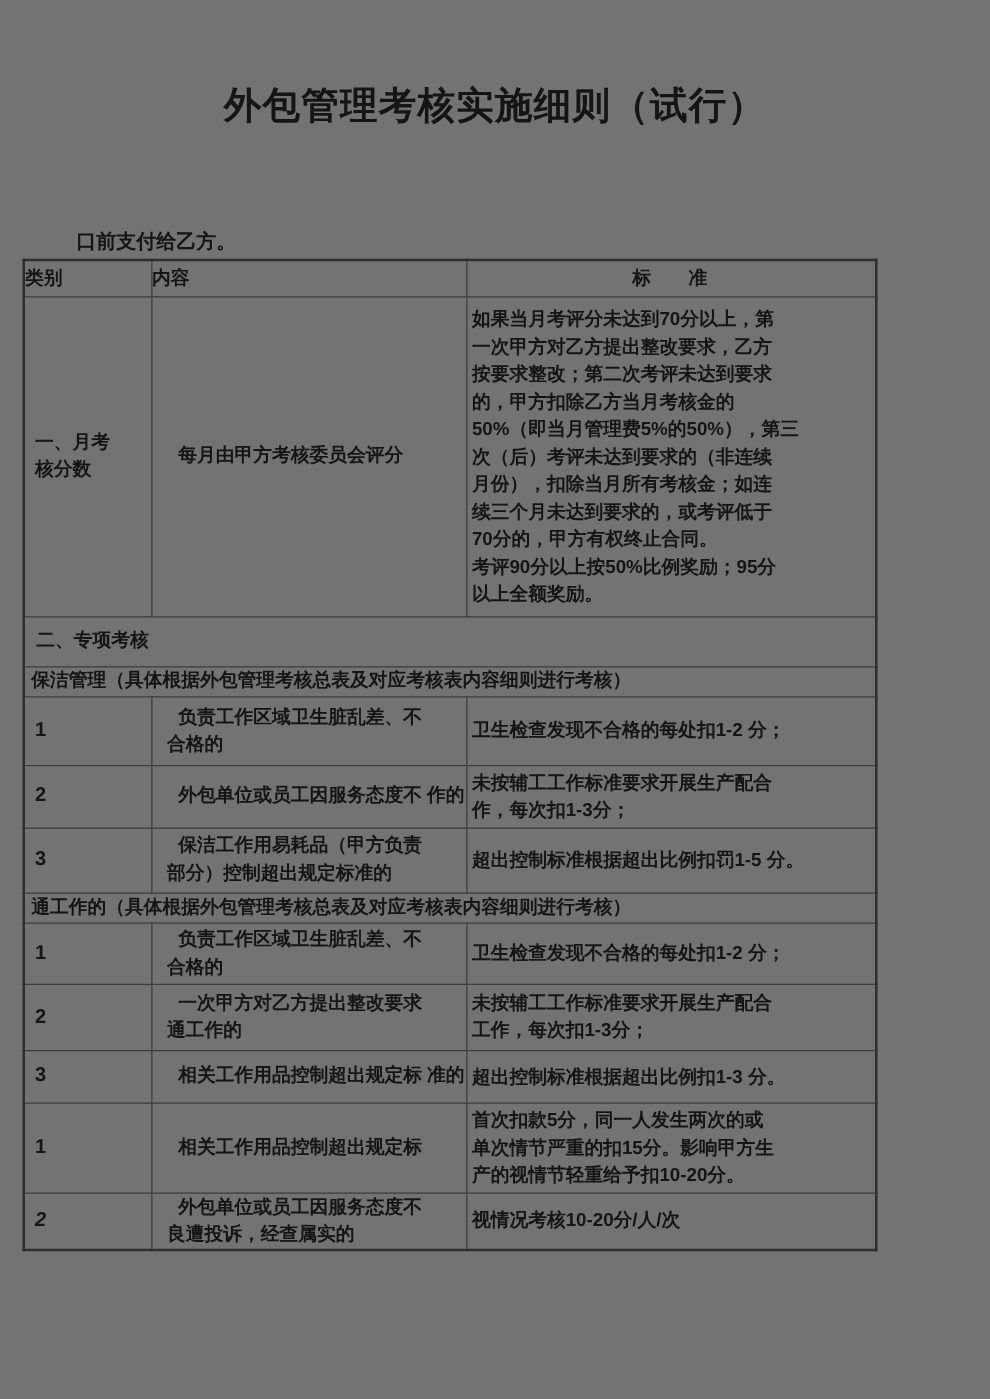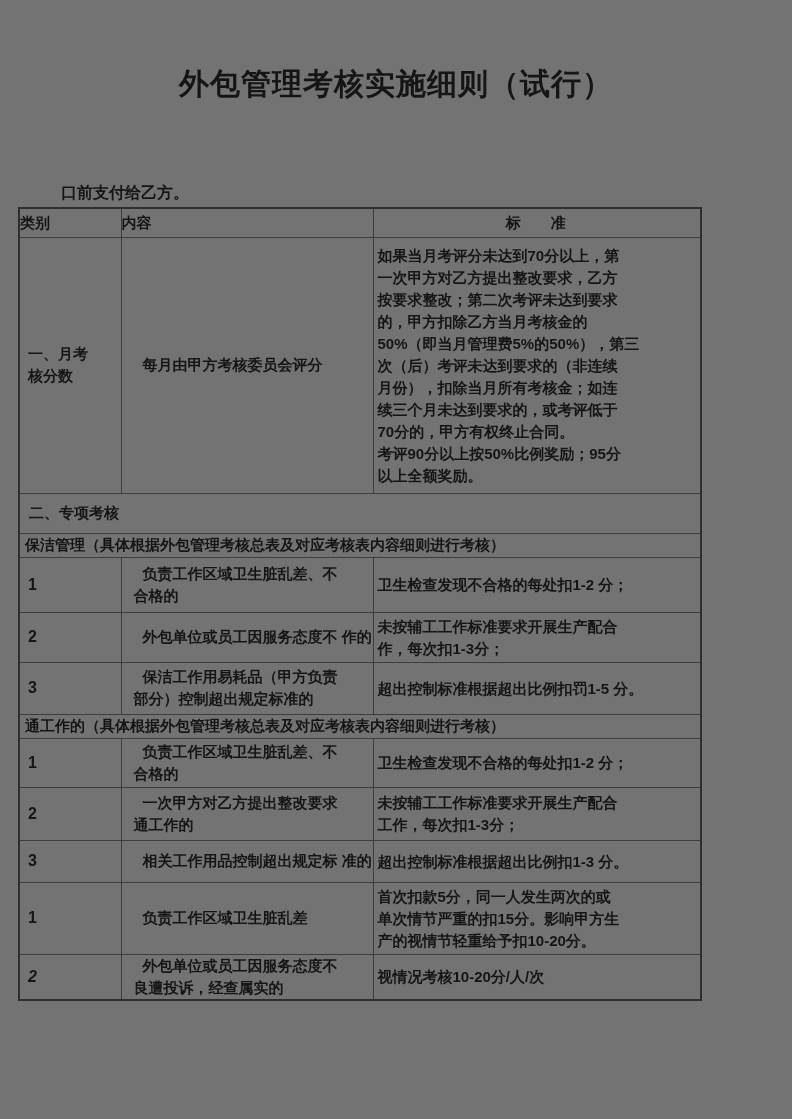--- a/index.html
+++ b/index.html
@@ -169,21 +169,21 @@
 工作，每次扣1-3分；</td>
       </tr>
       <tr class="r-a3">
         <td class="num-cell">3</td>
         <td class="cont-cell">相关工作用品控制超出规定标 准的</td>
         <td class="std-cell">超出控制标准根据超出比例扣1-3 分。</td>
       </tr>
 
       <tr class="r-p1">
         <td class="num-cell">1</td>
-        <td class="cont-cell">负责工作区域卫生脏乱差</td>
+        <td class="cont-cell">相关工作用品控制超出规定标</td>
         <td class="std-cell">首次扣款5分，同一人发生两次的或
 单次情节严重的扣15分。影响甲方生
 产的视情节轻重给予扣10-20分。</td>
       </tr>
       <tr class="r-p2">
         <td class="num-cell num-italic">2</td>
         <td class="cont-cell">外包单位或员工因服务态度不
 良遭投诉，经查属实的</td>
         <td class="std-cell" style="vertical-align:middle">视情况考核10-20分/人/次</td>
       </tr>

